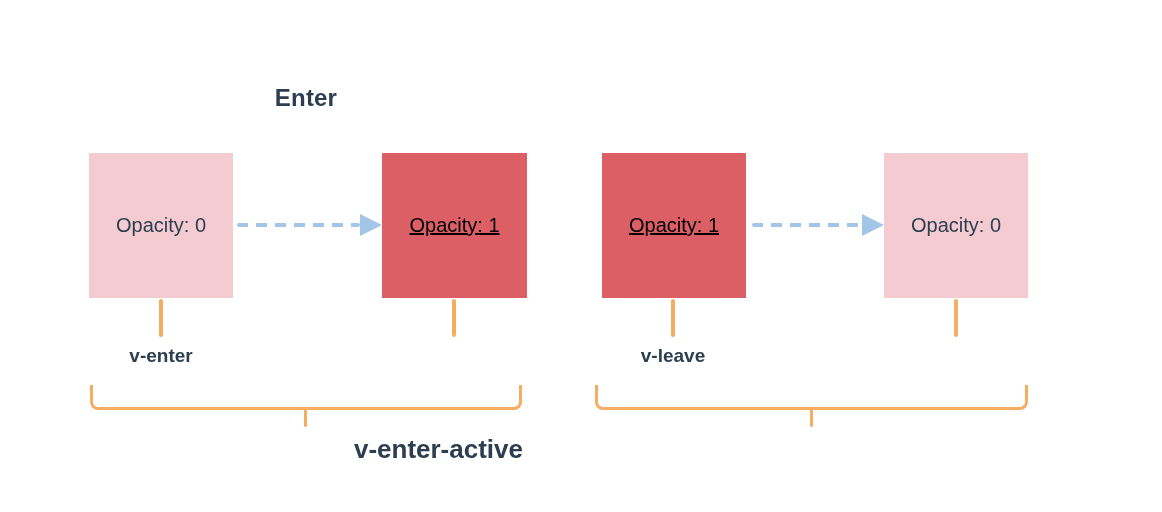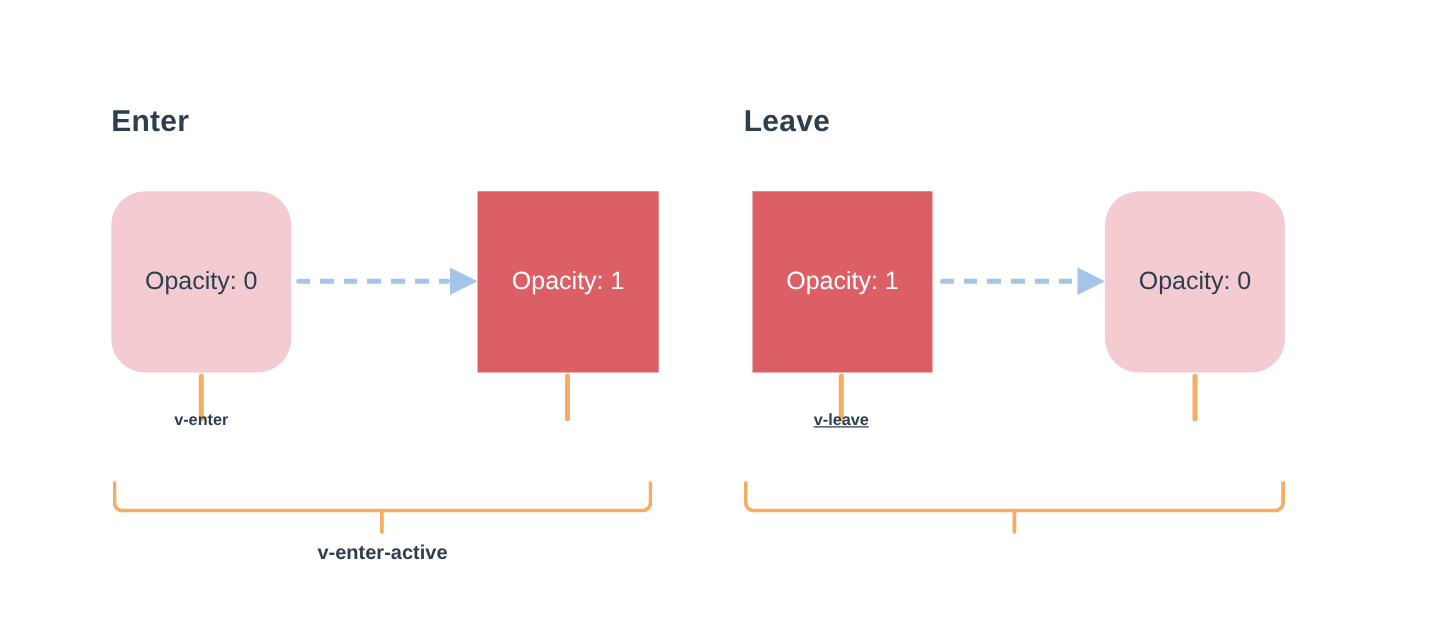--- a/index.html
+++ b/index.html
@@ -6,31 +6,31 @@
   .canvas {
     position:relative; width:1162px; height:512px; background:#ffffff;
     font-family:"Liberation Sans", sans-serif; overflow:hidden;
   }
   .group { position:absolute; top:0; height:100%; }
   .group.enter { left:89px;  width:434px; }
   .group.leave { left:595px; width:433px; }
 
   .title {
     position:absolute; top:84px; left:0; right:0; margin:0;
-    text-align:left; font-size:24px; font-weight:bold;
+    text-align:center; font-size:24px; font-weight:bold;
     color:var(--navy); letter-spacing:0.2px;
   }
 
   .box {
     position:absolute; top:153px; width:144px; height:145px;
     display:flex; align-items:center; justify-content:center;
     font-size:20px; font-weight:500;
   }
-  .box.pink { background:var(--pink); color:var(--navy);border-radius:27px; }
-  .box.red  { background:var(--red);  color:#ffffff; }
+  .box.pink { background:var(--pink); color:var(--navy); }
+  .box.red  { background:var(--red);  color:#000000;text-decoration:underline; }
   .enter .box-from { left:0; }
   .enter .box-to   { left:293px; width:145px; }
   .leave .box-from { left:7px; }
   .leave .box-to   { left:289px; }
 
   .arrow {
     position:absolute; top:203px; height:44px;
     display:flex; align-items:center;
   }
   .enter .arrow { left:148px; width:145px; }
@@ -49,43 +49,43 @@
   .stem {
     position:absolute; top:299px; width:4px; height:38px;
     background:var(--orange); border-radius:2px;
   }
   .enter .stem-from { left:70px; }
   .enter .stem-to   { left:363px; }
   .leave .stem-from { left:76px; }
   .leave .stem-to   { left:359px; }
 
   .class-label {
-    position:absolute; top:328px; width:200px; text-align:center;
-    font-size:13px; font-weight:bold; color:var(--navy);
+    position:absolute; top:345px; width:200px; text-align:center;
+    font-size:19px; font-weight:bold; color:var(--navy);
   }
   .enter .label-from { left:-28px; }
   .enter .label-to   { left:265px; }
-  .leave .label-from { left:-22px;text-decoration:underline; }
+  .leave .label-from { left:-22px; }
   .leave .label-to   { left:261px; }
 
   .bracket {
     position:absolute; top:385px; height:25px; box-sizing:border-box;
     border:3px solid var(--orange); border-top:none;
     border-radius:0 0 8px 8px;
   }
   .enter .bracket { left:1px; width:432px; }
   .leave .bracket { left:0;   width:433px; }
   .bracket-tick {
     position:absolute; top:22px; left:50%; margin-left:-2px;
     width:3px; height:20px; background:var(--orange); border-radius:2px;
   }
 
   .active-label {
-    position:absolute; top:434px; left:0; right:0; text-align:center;
-    font-size:16px; font-weight:bold; color:var(--navy);
+    position:absolute; top:434px; left:0; right:0; text-align:right;
+    font-size:26px; font-weight:bold; color:var(--navy);
   }
 </style>
 </head>
 <body>
 
 <div class="canvas">
 
   <section class="group enter">
     <h2 class="title">Enter</h2>
 
@@ -108,21 +108,20 @@
     <div class="class-label label-from">v-enter</div>
 
     <div class="bracket">
       <div class="bracket-tick"></div>
     </div>
 
     <div class="active-label">v-enter-active</div>
   </section>
 
   <section class="group leave">
-    <h2 class="title">Leave</h2>
 
     <div class="box red box-from">
       <span>Opacity: 1</span>
     </div>
 
     <div class="arrow">
       <div class="dashes"></div>
       <div class="head"></div>
     </div>
 

